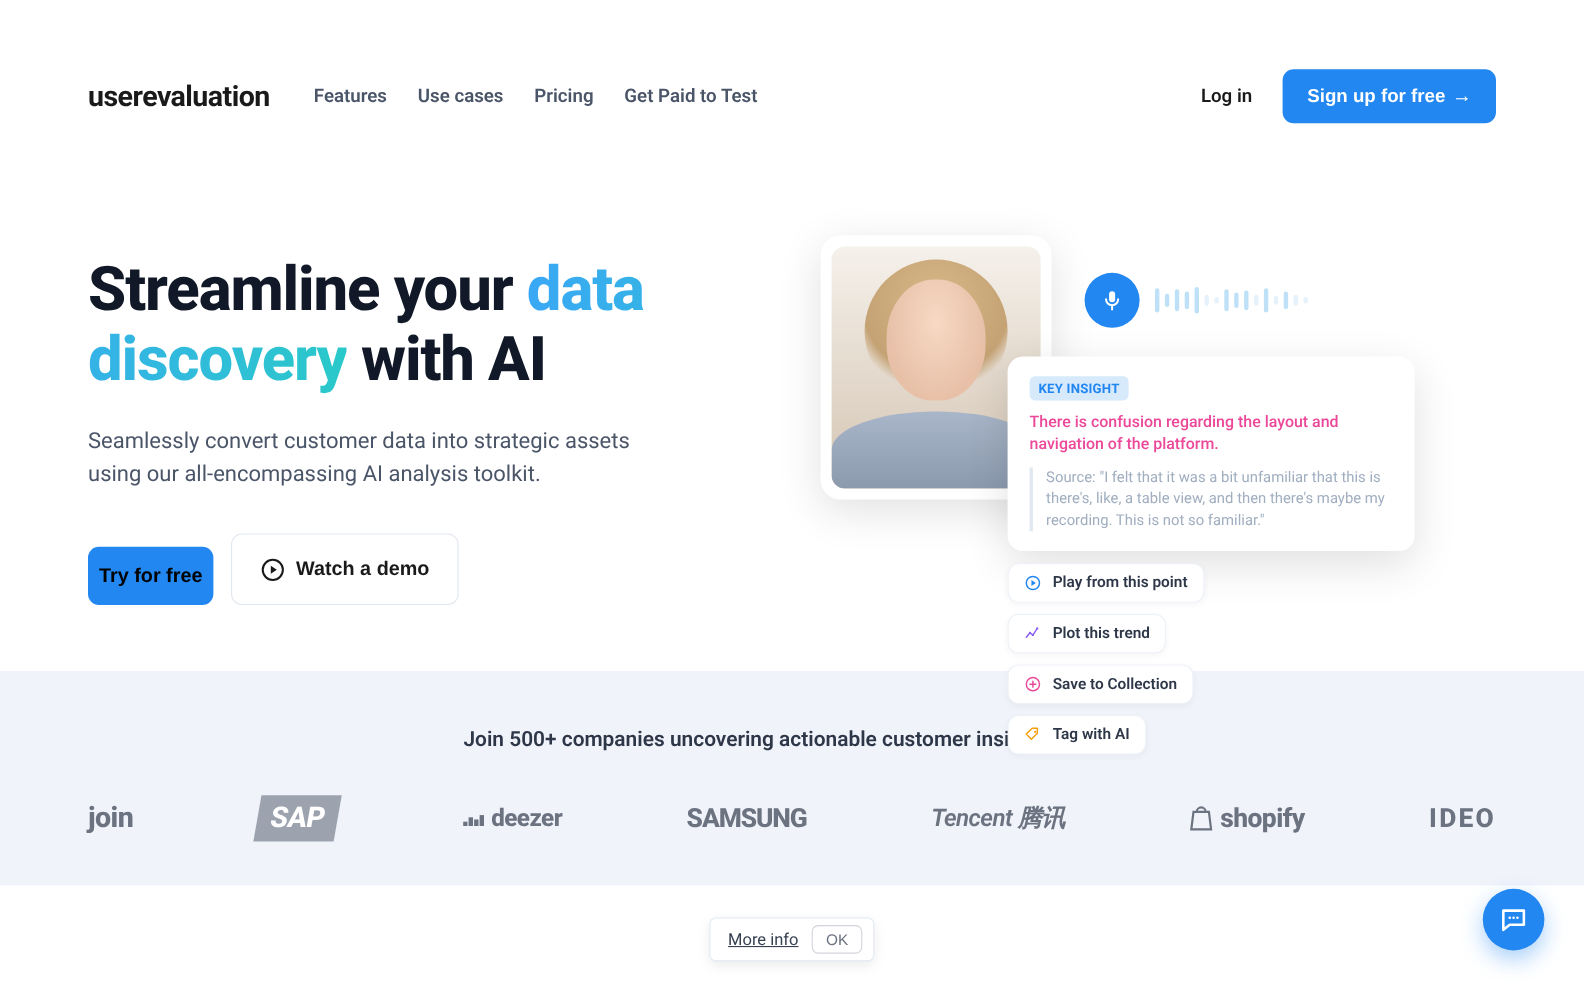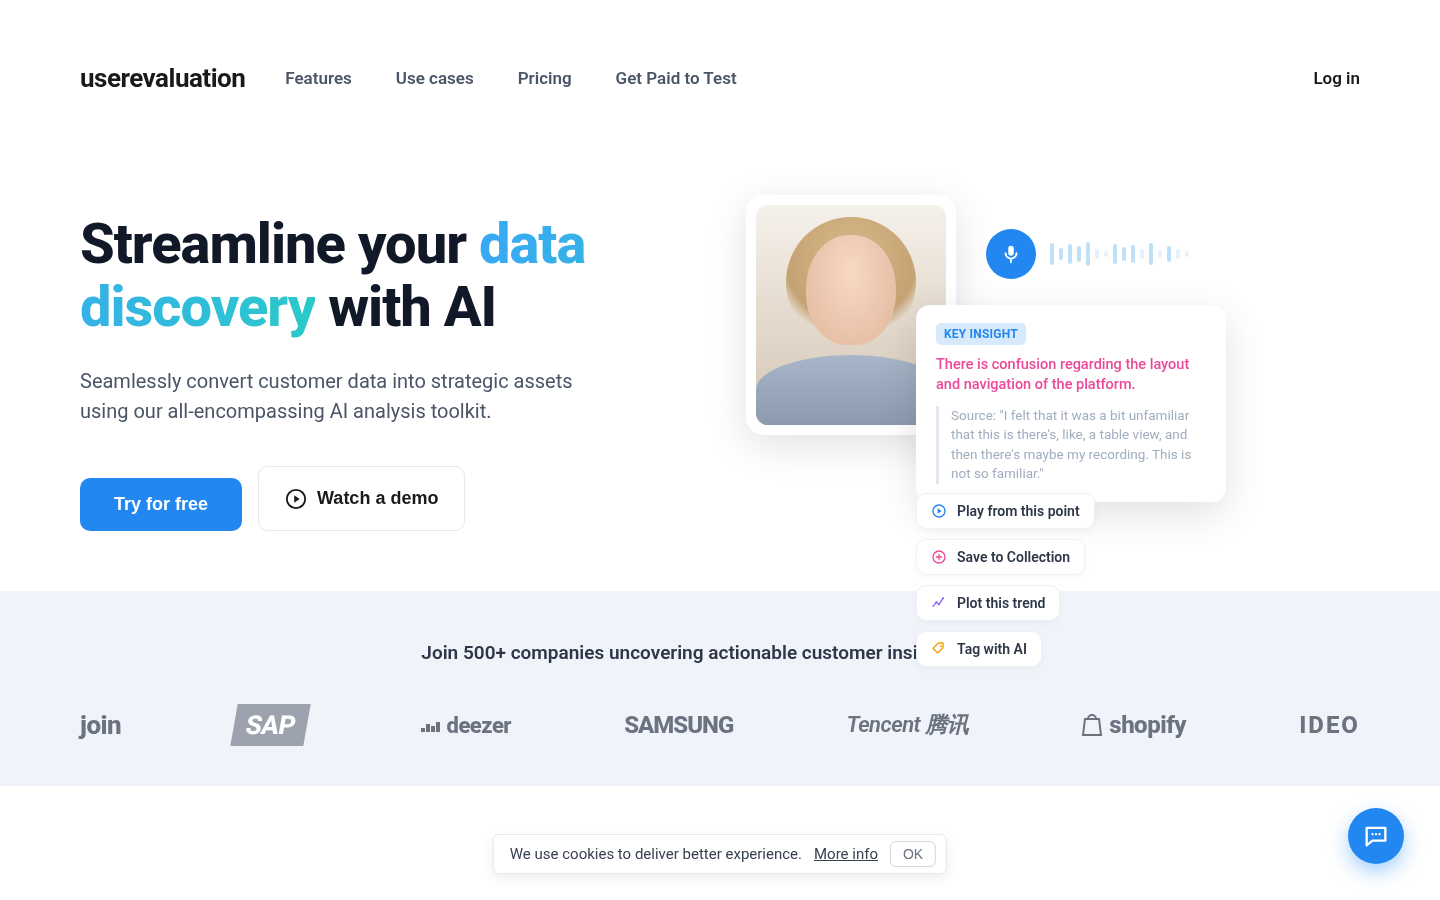--- a/index.html
+++ b/index.html
@@ -22,21 +22,21 @@
   margin-top: 43px;
 }
 .logo {
   font-size: 26px;
   font-weight: 700;
   color: #1a1a1a;
   letter-spacing: -0.5px;
 }
 .nav {
   display: flex;
-  gap: 44px;
+  gap: 28px;
 }
 .nav-item {
   font-size: 17px;
   font-weight: 600;
   color: #4a5568;
   cursor: pointer;
 }
 .header-actions {
   margin-left: auto;
   display: flex;
@@ -94,24 +94,24 @@
   color: #4a5568;
   max-width: 520px;
 }
 .hero-actions {
   margin-top: 40px;
   display: flex;
   gap: 16px;
 }
 .primary-btn {
   background: #2287f0;
-  color: #ffffff;
+  color: #000000;
   font-size: 18px;
   font-weight: 700;
-  padding: 16px 34px;
+  padding: 16px 10px;
   border-radius: 10px;
   border: none;
   cursor: pointer;
   margin-top: 12px;
 }
 .secondary-btn {
   background: #fff;
   color: #1a1a1a;
   font-size: 18px;
   font-weight: 700;
@@ -220,21 +220,21 @@
 .wave span:nth-child(12){height:22px}
 .wave span:nth-child(13){height:8px;background:#e6f2fb}
 .wave span:nth-child(14){height:16px}
 .wave span:nth-child(15){height:10px;background:#e6f2fb}
 .wave span:nth-child(16){height:6px;background:#e6f2fb}
 
 .insight-card {
   position: absolute;
   top: 92px;
   left: 160px;
-  width: 310px;
+  width: 370px;
   background: #fff;
   border-radius: 14px;
   box-shadow: 0 12px 40px rgba(0,0,0,0.12);
   padding: 18px 20px;
 }
 .insight-tag {
   display: inline-block;
   background: #d6eafc;
   color: #2287f0;
   font-size: 12px;
@@ -370,20 +370,24 @@
 <header class="header">
   <div class="logo">userevaluation</div>
   <nav class="nav">
     <div class="nav-item">Features</div>
     <div class="nav-item">Use cases</div>
     <div class="nav-item">Pricing</div>
     <div class="nav-item">Get Paid to Test</div>
   </nav>
   <div class="header-actions">
     <div class="login">Log in</div>
+    <button class="signup-btn">
+      <span>Sign up for free</span>
+      <span class="arrow-icon">→</span>
+    </button>
   </div>
 </header>
 
 <section class="hero">
   <div class="hero-left">
     <h1 class="hero-title">
       <span>Streamline your </span><span class="accent">data discovery</span><span> with AI</span>
     </h1>
     <p class="hero-subtitle">Seamlessly convert customer data into strategic assets using our all-encompassing AI analysis toolkit.</p>
     <div class="hero-actions">
@@ -448,36 +452,36 @@
           <svg width="16" height="16" viewBox="0 0 24 24" fill="none">
               <circle cx="12" cy="12" r="9" stroke="#2287f0" stroke-width="2"></circle>
               <path d="M10 8l6 4-6 4V8z" fill="#2287f0"></path>
             </svg>
         </span>
         <span>Play from this point</span>
       </div>
       <div class="chip">
         <span class="chip-icon">
           <svg width="16" height="16" viewBox="0 0 24 24" fill="none">
-              <circle cx="12" cy="12" r="9" stroke="#ec4899" stroke-width="2"></circle>
-              <path d="M12 8v8M8 12h8" stroke="#ec4899" stroke-width="2" stroke-linecap="round"></path>
-            </svg>
-        </span>
-        <span>Save to Collection</span>
-      </div>
-      <div class="chip">
-        <span class="chip-icon">
-          <svg width="16" height="16" viewBox="0 0 24 24" fill="none">
               <path d="M3 17l5-6 4 3 6-9" stroke="#8b5cf6" stroke-width="2" stroke-linecap="round"></path>
               <circle cx="8" cy="11" r="1.5" fill="#8b5cf6"></circle>
               <circle cx="12" cy="14" r="1.5" fill="#8b5cf6"></circle>
               <circle cx="18" cy="5" r="1.5" fill="#8b5cf6"></circle>
             </svg>
         </span>
         <span>Plot this trend</span>
+      </div>
+      <div class="chip">
+        <span class="chip-icon">
+          <svg width="16" height="16" viewBox="0 0 24 24" fill="none">
+              <circle cx="12" cy="12" r="9" stroke="#ec4899" stroke-width="2"></circle>
+              <path d="M12 8v8M8 12h8" stroke="#ec4899" stroke-width="2" stroke-linecap="round"></path>
+            </svg>
+        </span>
+        <span>Save to Collection</span>
       </div>
       <div class="chip">
         <span class="chip-icon">
           <svg width="16" height="16" viewBox="0 0 24 24" fill="none">
               <path d="M3 11l8-8h7v7l-8 8-7-7z" stroke="#f59e0b" stroke-width="2" stroke-linejoin="round"></path>
               <circle cx="15" cy="8" r="1.5" fill="#f59e0b"></circle>
             </svg>
         </span>
         <span>Tag with AI</span>
       </div>
@@ -505,21 +509,20 @@
       <svg width="22" height="24" viewBox="0 0 22 24">
           <path d="M4 6L2 22h18L18 6H4z M7 6a4 4 0 018 0" stroke="#6b7280" stroke-width="2" fill="none"></path>
         </svg>
       <span>shopify</span>
     </div>
     <div class="brand-logo brand-ideo">IDEO</div>
   </div>
 </section>
 
 <div class="cookie-bar">
-  <span>We use cookies to deliver better experience.</span>
   <span class="cookie-link">More info</span>
   <button class="cookie-ok">OK</button>
 </div>
 
 <div class="chat-bubble">
   <svg width="28" height="28" viewBox="0 0 24 24" fill="none">
     <path d="M4 5h16v11H9l-5 4V5z" stroke="#fff" stroke-width="2" stroke-linejoin="round" fill="none"></path>
     <circle cx="9" cy="10.5" r="1" fill="#fff"></circle>
       <circle cx="12" cy="10.5" r="1" fill="#fff"></circle>
       <circle cx="15" cy="10.5" r="1" fill="#fff"></circle>

